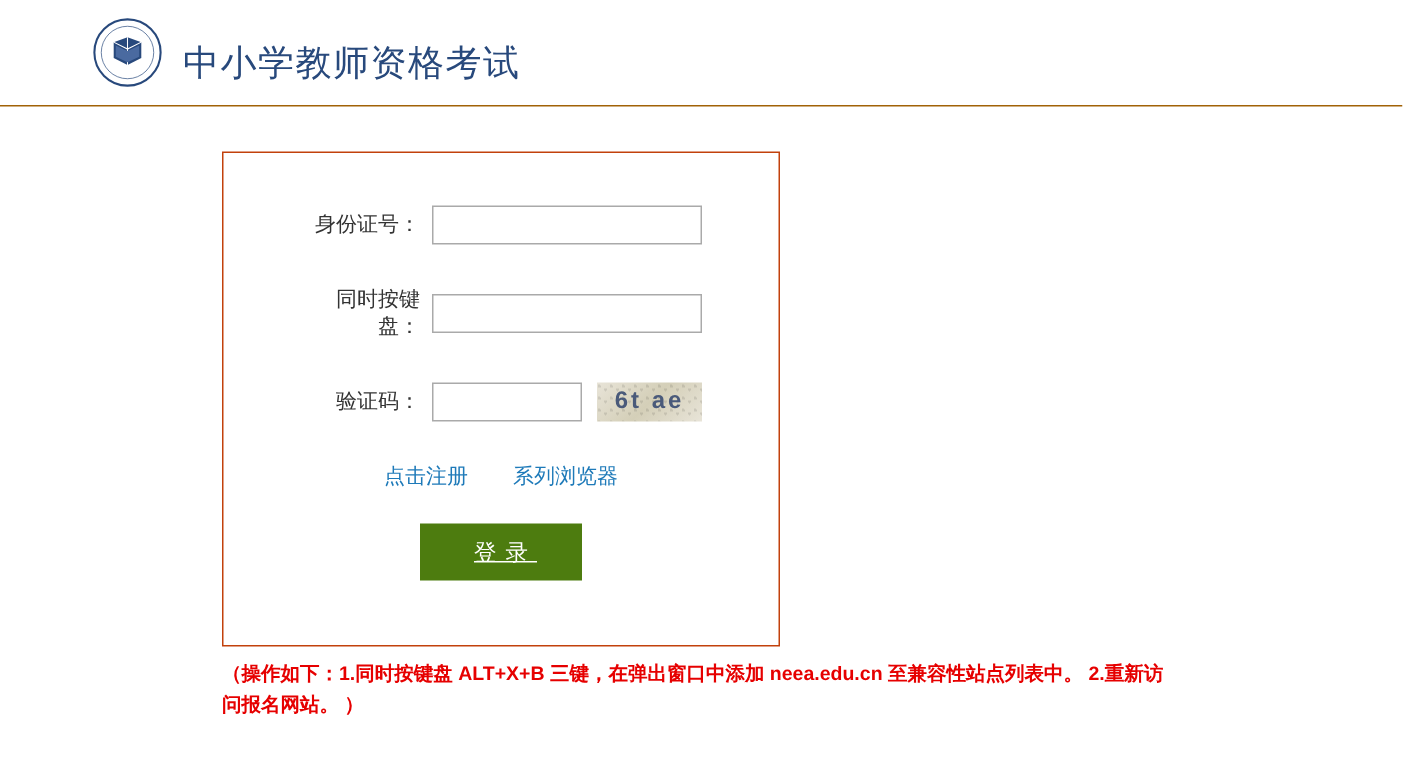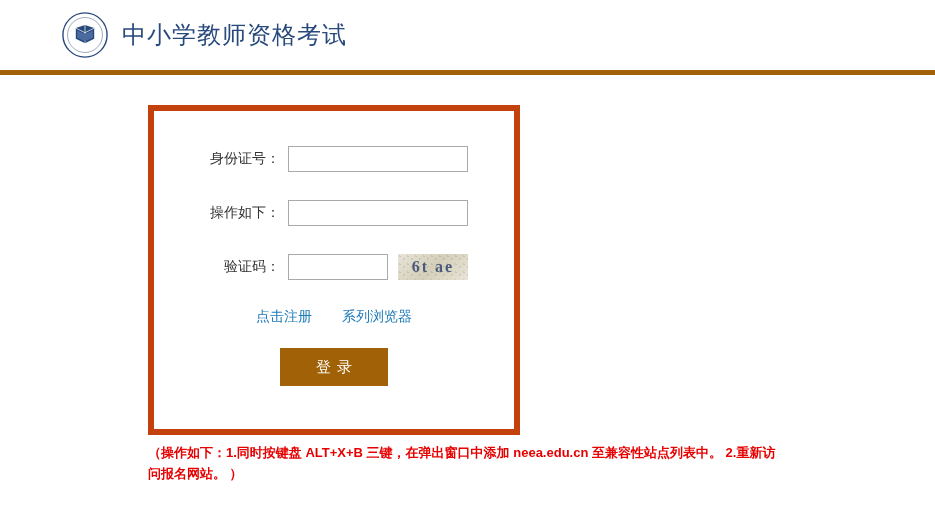--- a/index.html
+++ b/index.html
@@ -5,41 +5,41 @@
     * { margin: 0; padding: 0; box-sizing: border-box; }
     body {
       font-family: "Microsoft YaHei", Arial, sans-serif;
       background: #fff;
       width: 935px;
       height: 512px;
       position: relative;
     }
     .header {
       display: flex;
-      align-items: center;
+      align-items: flex-end;
       padding: 12px 0 12px 62px;
-      border-bottom: 5px solid #a16207;
+      border-bottom: 1px solid #a16207;
     }
     .logo {
       width: 46px;
       height: 46px;
       margin-right: 14px;
     }
     .site-title {
       font-size: 24px;
       color: #28497c;
       font-weight: normal;
       letter-spacing: 1px;
     }
     .content {
       display: flex;
       padding: 30px 0 0 148px;
     }
     .login-box {
-      border: 6px solid #c2410c;
+      border: 1px solid #c2410c;
       width: 372px;
       height: 330px;
       padding: 35px 20px 20px 20px;
       text-align: center;
     }
     .form-row {
       display: flex;
       align-items: center;
       justify-content: center;
       margin-bottom: 28px;
@@ -66,21 +66,21 @@
       width: 70px;
       height: 26px;
       background: linear-gradient(135deg, #e8e4d8, #d4cfb8, #e8e4d8);
       display: inline-flex;
       align-items: center;
       justify-content: center;
       font-weight: bold;
       font-size: 16px;
       color: #4a5a7a;
       letter-spacing: 2px;
-      font-family: Liberation Serif, serif;
+      font-family: Liberation Sans, sans-serif;
       position: relative;
       overflow: hidden;
     }
     .captcha-img::before {
       content: '';
       position: absolute;
       inset: 0;
       background-image: radial-gradient(circle at 20% 30%, rgba(0,0,0,0.1) 1px, transparent 1px),
                         radial-gradient(circle at 70% 60%, rgba(0,0,0,0.1) 1px, transparent 1px);
       background-size: 8px 8px;
@@ -92,29 +92,30 @@
       margin-top: 10px;
       margin-bottom: 22px;
     }
     .link {
       color: #1e7ab9;
       font-size: 14px;
       text-decoration: none;
       cursor: pointer;
     }
     .login-btn {
-      background: #a16207;
+      background: #4d7c0f;
       color: #fff;
       border: none;
       width: 108px;
       height: 38px;
       font-size: 15px;
       cursor: pointer;
       letter-spacing: 6px;
       padding-left: 6px;
+      text-decoration: underline;
     }
     .notice {
       width: 310px;
       margin-left: 30px;
       padding-top: 32px;
     }
     .notice-text {
       color: #e60000;
       font-size: 14px;
       line-height: 2.2;
@@ -143,21 +144,21 @@
   <h1 class="site-title">中小学教师资格考试</h1>
 </div>
 
 <div class="content">
   <div class="login-box">
     <div class="form-row">
       <span class="form-label">身份证号：</span>
       <input type="text" class="form-input" value="" style="">
     </div>
     <div class="form-row">
-      <span class="form-label">操作如下：</span>
+      <span class="form-label">同时按键盘：</span>
       <input type="password" class="form-input" value="" style="">
     </div>
     <div class="form-row captcha-row">
       <span class="form-label">验证码：</span>
       <input type="text" class="form-input" value="" style="">
       <span class="captcha-img">
           <span style="position:relative;z-index:1">6t ae</span>
         </span>
     </div>
     <div class="links-row">

